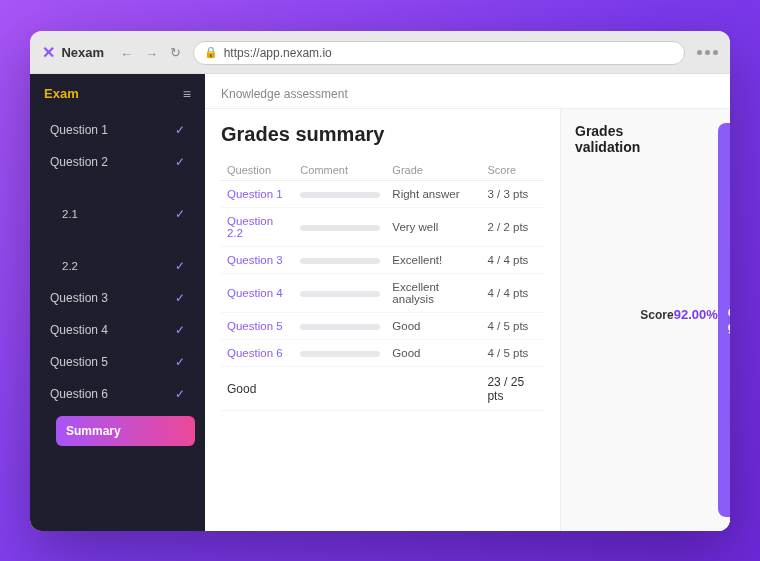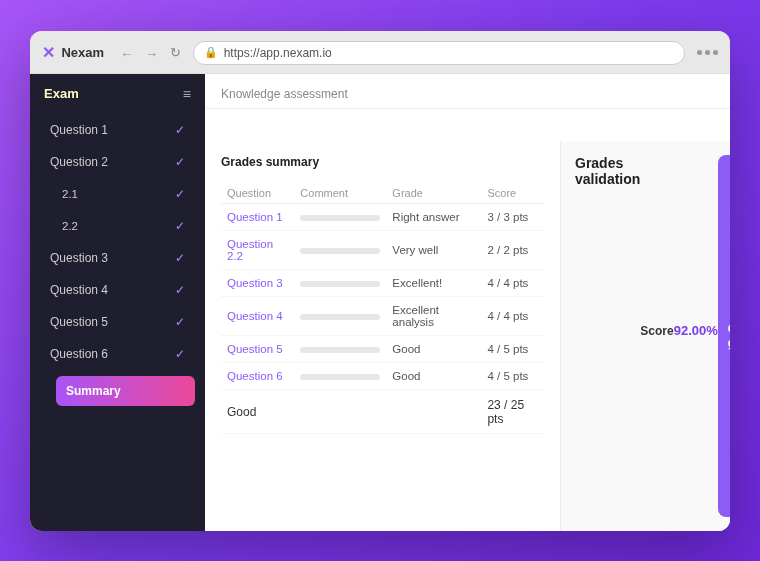--- a/index.html
+++ b/index.html
@@ -98,21 +98,21 @@
       gap: 4px;
     }
     .sidebar-header {
       display: flex;
       align-items: center;
       justify-content: space-between;
       margin-bottom: 10px;
       padding: 0 4px;
     }
     .sidebar-title {
-      color: #fef9c3;
+      color: #eab308;
       font-size: 13px;
       font-weight: 600;
     }
     .hamburger-icon {
       color: #aaa;
       font-size: 14px;
       cursor: pointer;
     }
     .sidebar-item {
       display: flex;
@@ -120,20 +120,21 @@
       justify-content: space-between;
       padding: 7px 10px;
       border-radius: 6px;
       cursor: pointer;
       color: #ccc;
       font-size: 12px;
     }
     .sidebar-item.sub-item {
       padding-left: 22px;
       font-size: 11.5px;
+      margin-top: 20px;
     }
     .check-icon {
       color: #a78bfa;
       font-size: 12px;
     }
     .sidebar-item-summary {
       background: linear-gradient(90deg, #a855f7, #ec4899);
       color: white;
       border-radius: 6px;
       padding: 8px 10px;
@@ -145,21 +146,20 @@
       margin-top: 4px;
       margin-left: 16px;
     }
     
     .main-content {
       flex: 1;
       background: white;
       display: flex;
       flex-direction: column;
       overflow: hidden;
-      gap: 32px;
     }
     .main-header {
       padding: 10px 16px 6px;
       border-bottom: 1px solid #eee;
     }
     .page-title {
       font-size: 12px;
       color: #888;
     }
     .main-body {
@@ -167,21 +167,21 @@
       flex: 1;
       overflow: hidden;
     }
     
     .grades-section {
       flex: 1;
       padding: 14px 16px;
       overflow-y: auto;
     }
     .section-title {
-      font-size: 12px;
+      font-size: 20px;
       font-weight: 700;
       color: #222;
       margin-bottom: 14px;
     }
     .grades-table {
       width: 100%;
       border-collapse: collapse;
     }
     .grades-table th {
       text-align: left;

